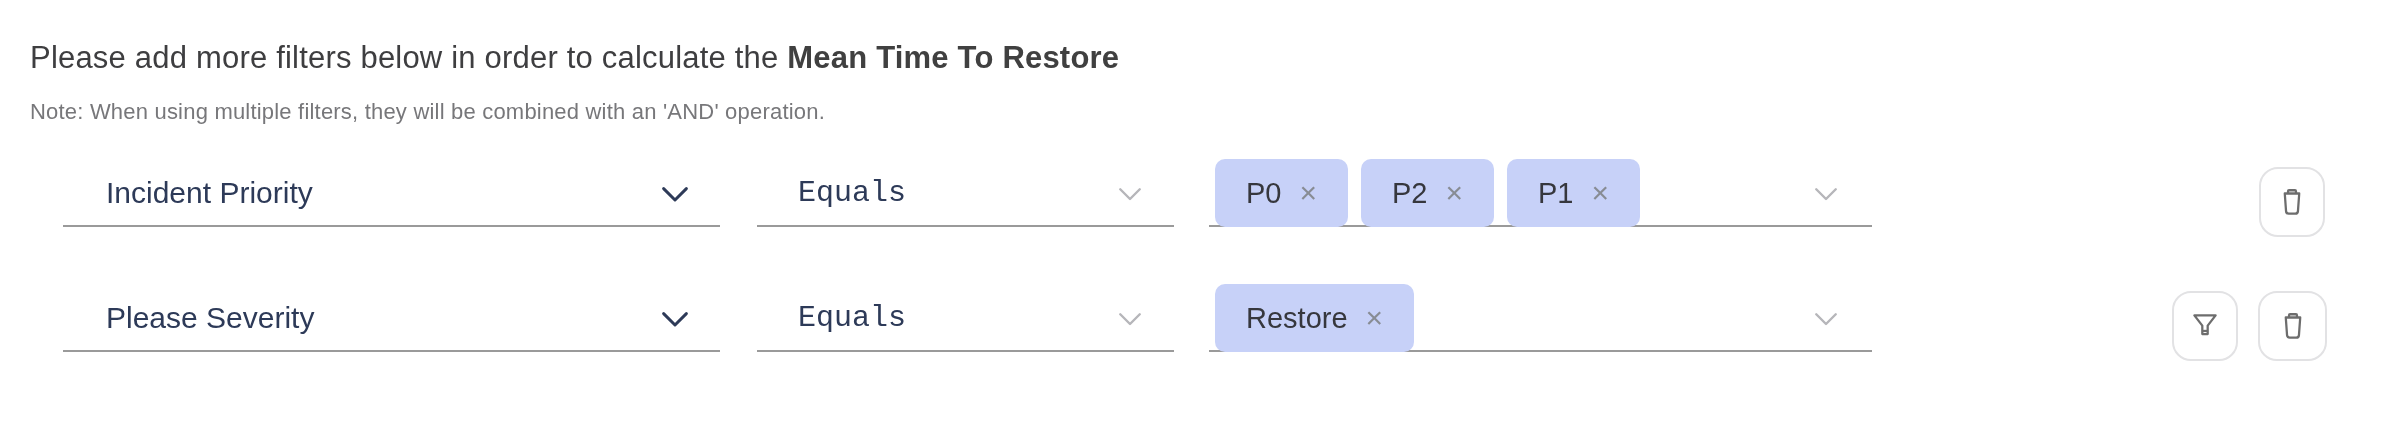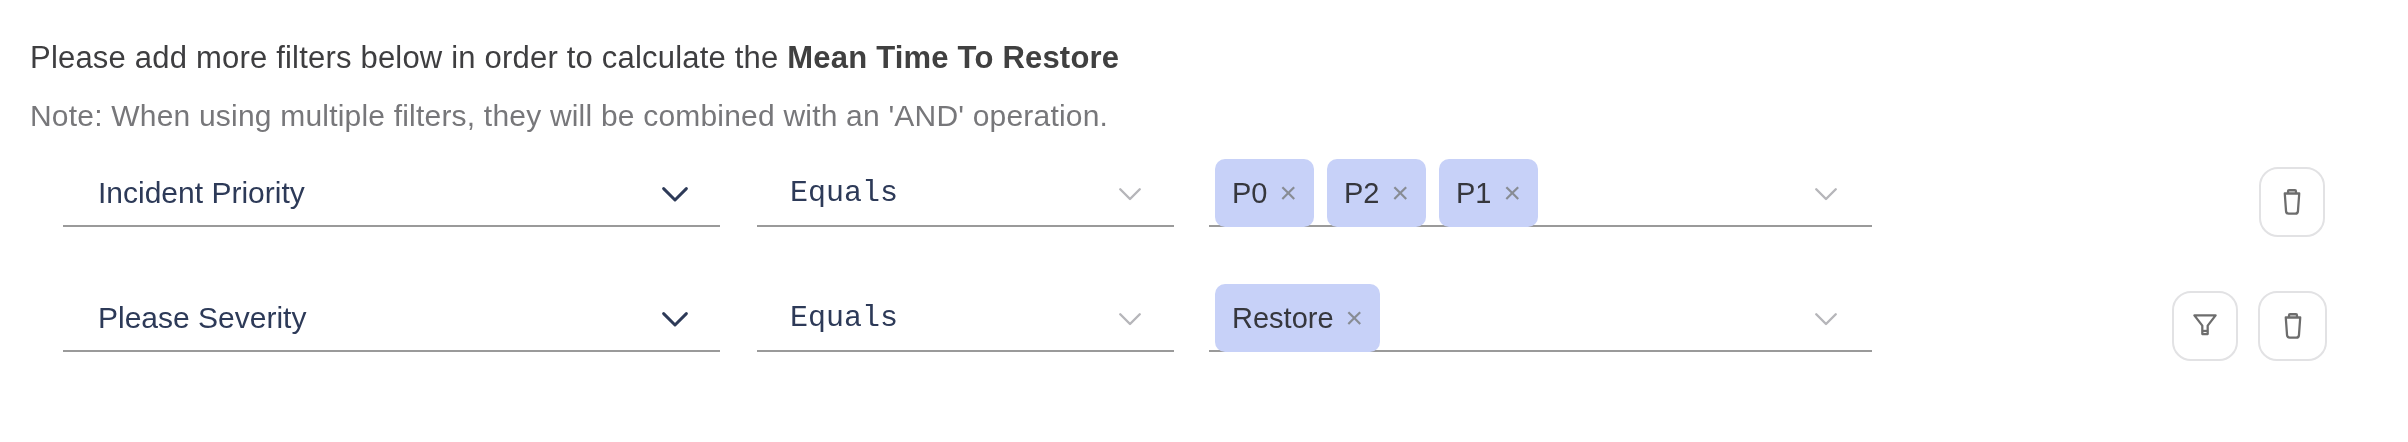--- a/index.html
+++ b/index.html
@@ -13,52 +13,52 @@
 
   
   .instruction {
     position: absolute; left: 30px; top: 40px;
     font-size: 31px; color: #3e3e40; letter-spacing: 0.2px;
     white-space: nowrap;
   }
   .instruction b { font-weight: 700; color: #404040; }
   .note {
     position: absolute; left: 30px; top: 99px;
-    font-size: 30px; color: #77777a; letter-spacing: 0.2px;
+    font-size: 22px; color: #77777a; letter-spacing: 0.2px;
     white-space: nowrap;
   }
 
   
   .row { position: absolute; left: 0; width: 100%; height: 70px; }
   .row-1 { top: 161px; }
   .row-2 { top: 286px; }
 
   .field {
     position: absolute; top: 0; height: 66px;
     border-bottom: 2px solid #9a9a9a;
     display: flex; align-items: center; justify-content: space-between;
     cursor: pointer; background: transparent;
   }
   .field-a { left: 63px;  width: 657px; padding: 0 24px 0 35px; }
   .field-b { left: 757px; width: 417px; padding: 0 26px 0 33px; font-family: Liberation Mono, monospace; }
   .field-c { left: 1209px; width: 663px; padding: 0 28px 0 6px; }
 
   .field-label {
-    font-size: 30px; color: #2d3a58; white-space: nowrap;
+    font-size: 30px; color: #2d3a58; white-space: nowrap; margin-left: 8px;
   }
   .chev { flex: 0 0 auto; display: block; }
   .chev.dark  { width: 42px; height: 42px; stroke: #2d3a58; }
   .chev.light { width: 36px; height: 36px; stroke: #b6b6ba; }
 
   .chips { display: flex; align-items: center; gap: 13px; }
   .chip {
     display: inline-flex; align-items: center;
-    height: 68px; padding: 0 17px;
+    height: 68px; padding: 0 31px;
     background: #c7d1f8; border-radius: 10px;
-    font-size: 29px; color: #36373d; white-space: nowrap;
+    font-size: 29px; color: #36373d; white-space: nowrap; gap: 6px;
   }
   .chip .x {
     margin-left: 12px; font-size: 30px; color: #888c94;
     cursor: pointer; line-height: 1;
   }
 
   
   .icon-btn {
     position: absolute; width: 66px; height: 70px;
     background: #ffffff; border: 2px solid #e2e2e4; border-radius: 19px;

